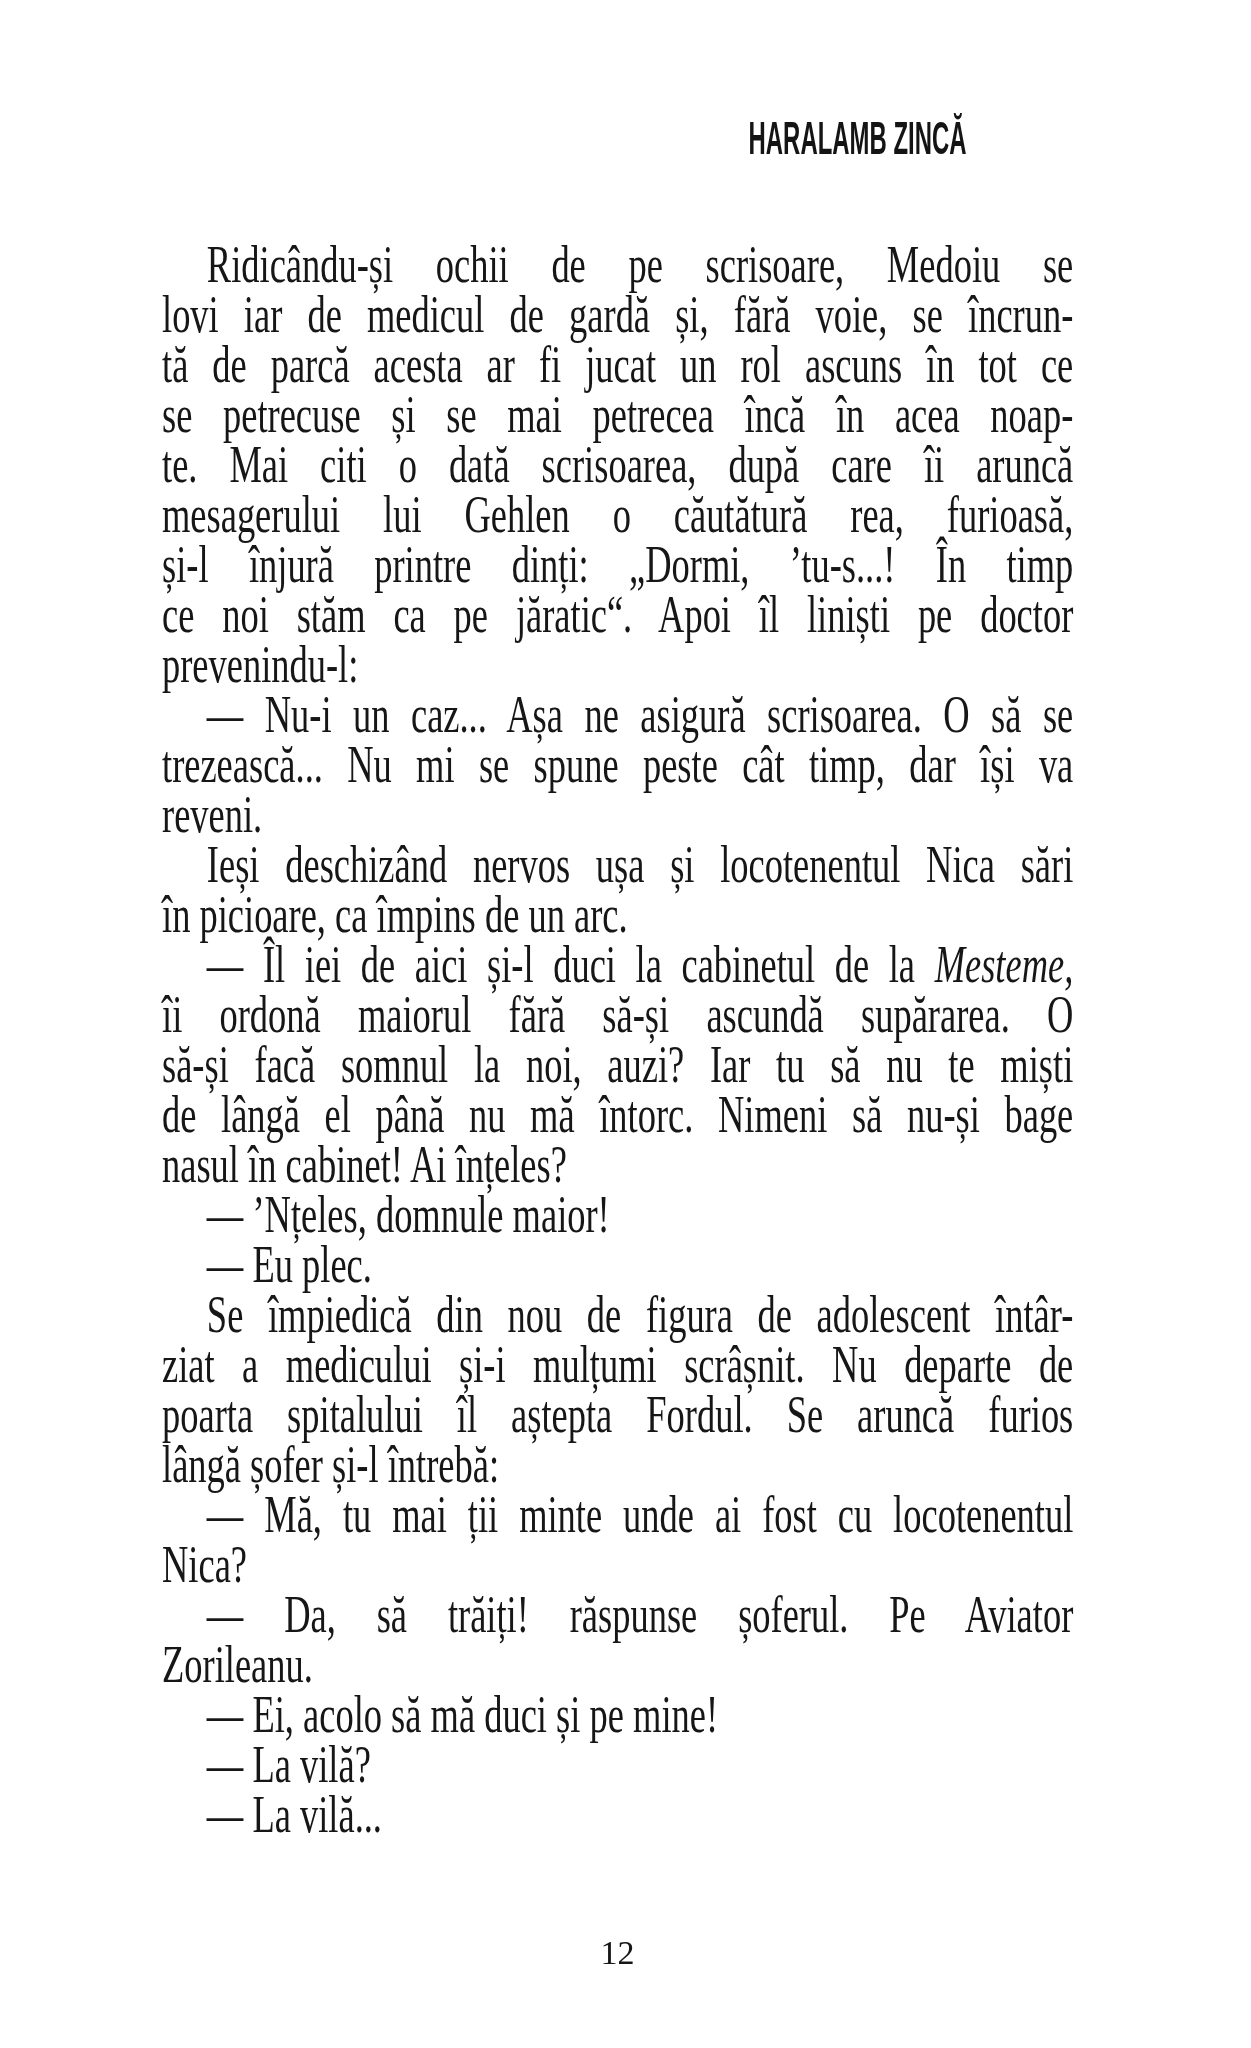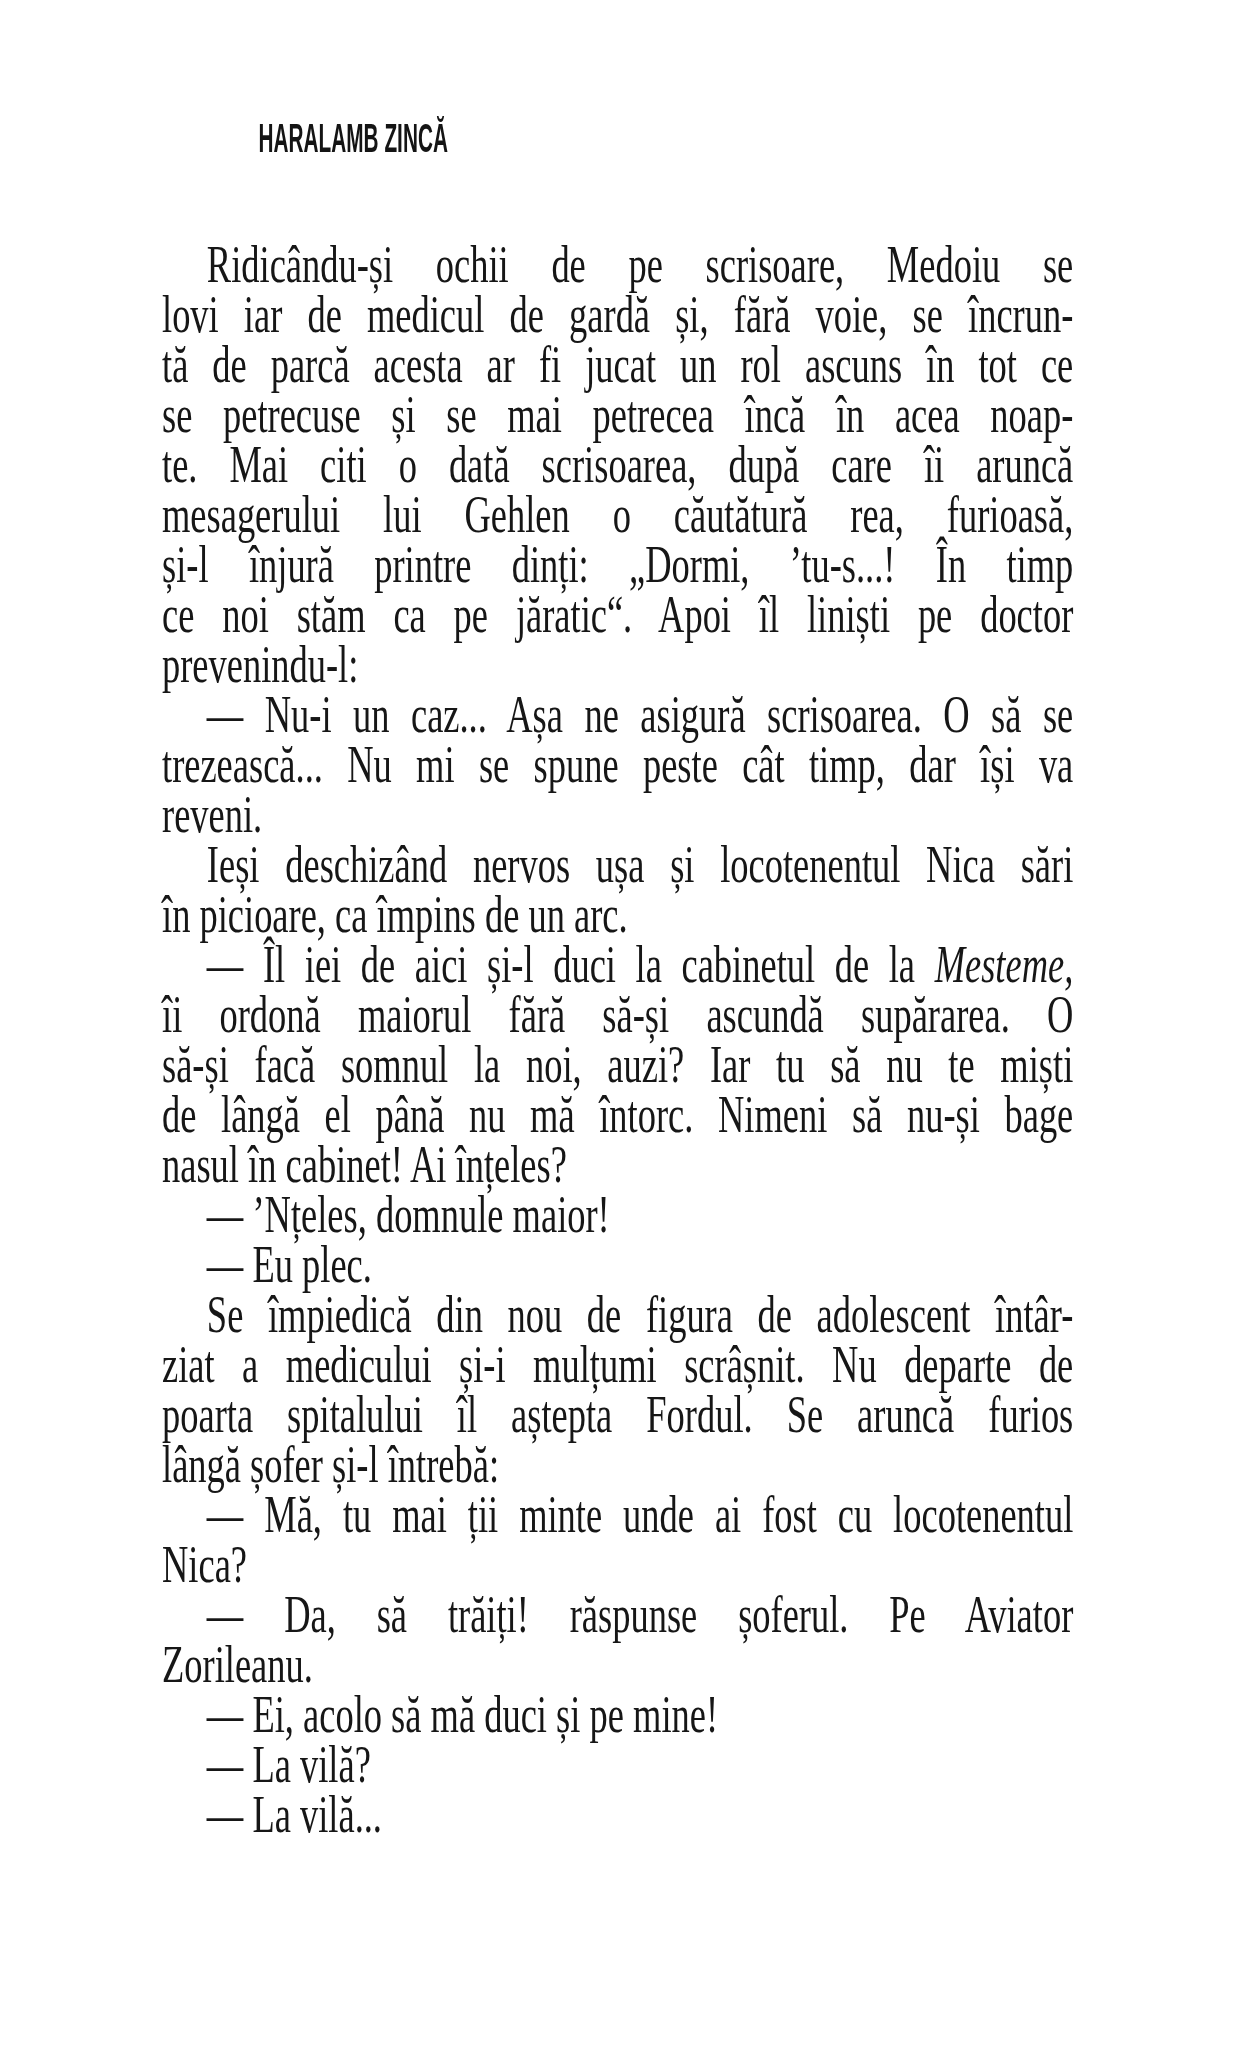--- a/index.html
+++ b/index.html
@@ -11,26 +11,26 @@
     position: relative;
     width: 1251px;
     height: 2048px;
     background: #ffffff;
     overflow: hidden;
     color: #161616;
   }
   .header {
     position: absolute;
     top: 112px;
-    left: 171px;
+    left: 156px;
     width: 911px;
-    text-align: left;
+    text-align: right;
     font-family: "Liberation Sans", sans-serif;
     font-weight: 700;
-    font-size: 40px;
+    font-size: 46px;
     line-height: 52px;
     letter-spacing: 0px;
     color: #141414;
     white-space: nowrap;
   }
   .header .condense {
     display: inline-block;
     transform: scaleX(0.52);
     transform-origin: 50% 50%;
   }
@@ -109,13 +109,14 @@
       <div class="line last"><span>lângă șofer și-l întrebă:</span></div>
       <div class="line first"><span>— Mă, tu mai ții minte unde ai fost cu locotenentul</span></div>
       <div class="line last"><span>Nica?</span></div>
       <div class="line first"><span>— Da, să trăiți! răspunse șoferul. Pe Aviator</span></div>
       <div class="line last"><span>Zorileanu.</span></div>
       <div class="line first last"><span>— Ei, acolo să mă duci și pe mine!</span></div>
       <div class="line first last"><span>— La vilă?</span></div>
       <div class="line first last"><span>— La vilă...</span></div>
     </div>
 
+  <div class="page-number">12</div>
 </div>
 
 </body></html>

